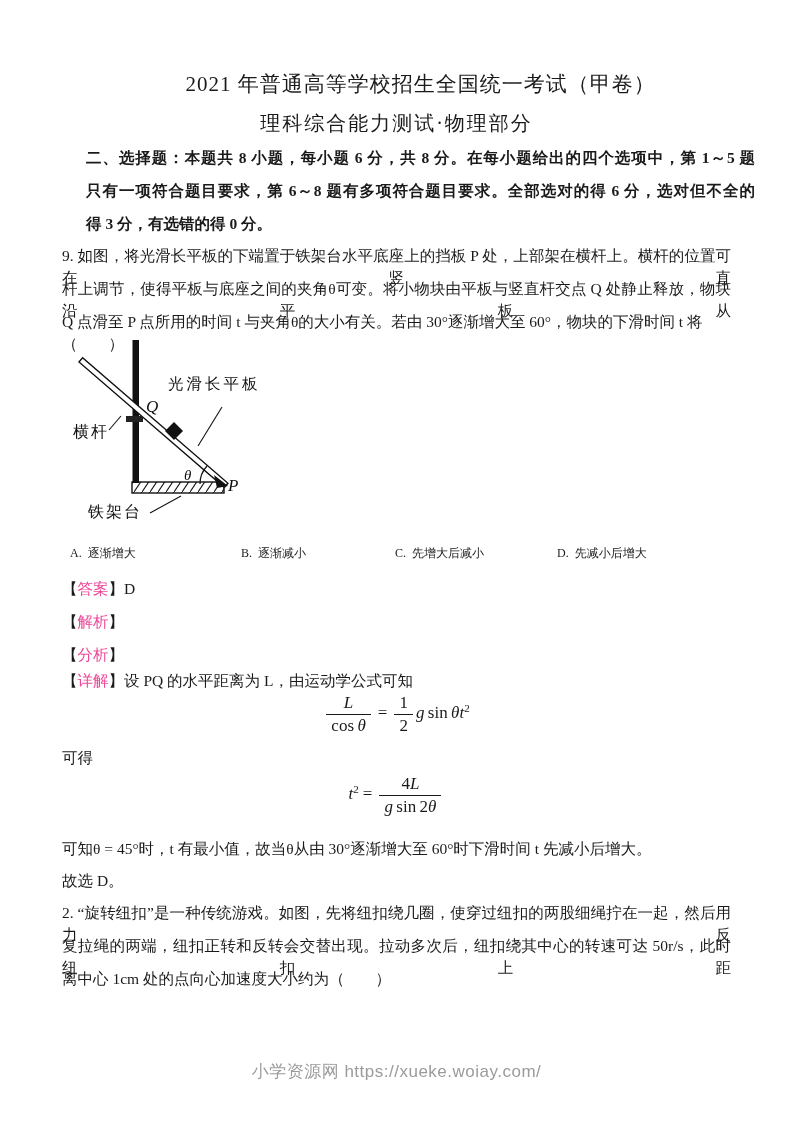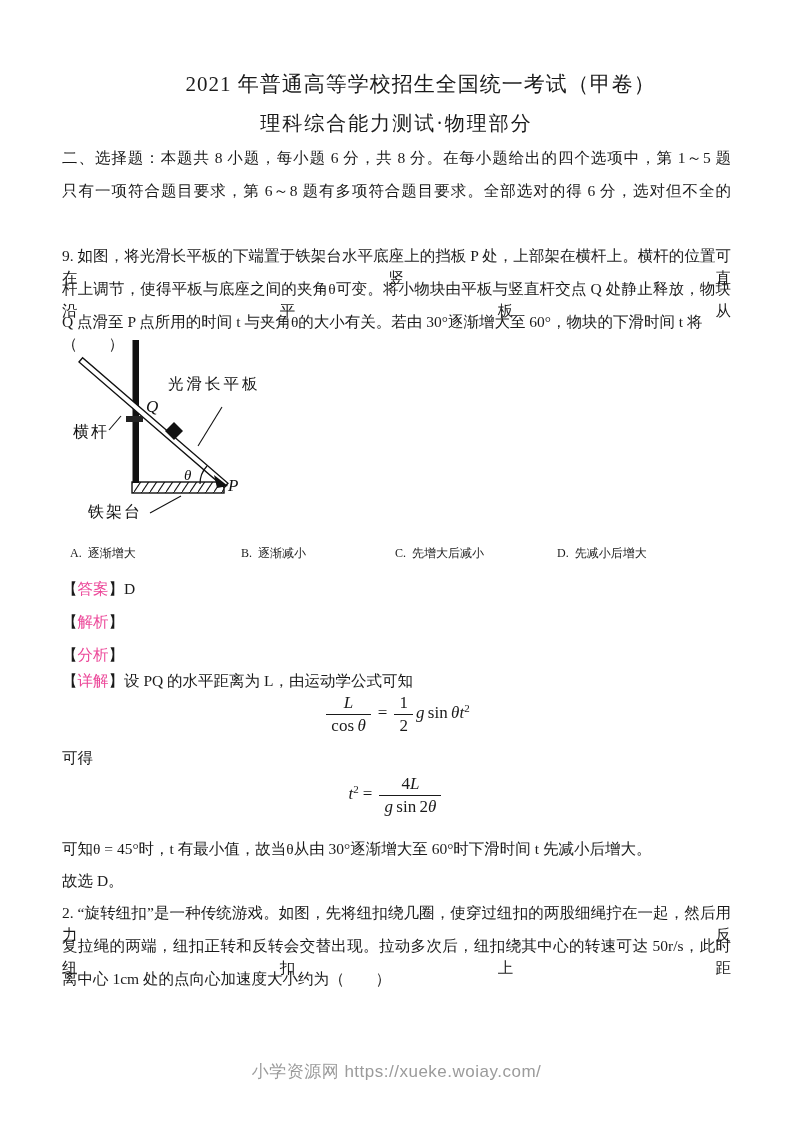--- a/index.html
+++ b/index.html
@@ -5,21 +5,21 @@
   html,body { margin:0; padding:0; background:#e8e8e8; }
   .page {
     position:relative; width:793px; height:1122px; margin:0 auto;
     background:#ffffff; overflow:hidden;
     font-family:"Liberation Serif","DejaVu Serif",serif;
     color:#1a1a1a;
   }
   .abs { position:absolute; }
   .tline { position:absolute; left:62px; width:669px; font-size:15.5px; line-height:22px; }
   .fill  { text-align:justify; text-align-last:justify; }
-  .bold  { font-weight:400; }
+  .bold  { font-weight:700;margin-left:24px; }
   .title1 { position:absolute; left:0; top:70px;  width:793px; text-align:center; font-size:21px; letter-spacing:1px;margin-left:24px; }
   .title2 { position:absolute; left:0; top:110px; width:793px; text-align:center; font-size:20px; letter-spacing:2px; }
   .options { position:absolute; left:70px; top:545px; width:700px; height:22px; font-size:12px; }
   .options .opt { position:absolute; top:0; white-space:nowrap; }
   .opt-key { margin-right:6px; }
   .tag { color:#ec4899; }
   .bk  { color:#1a1a1a; }
   .formula { position:absolute; left:0; width:793px; text-align:center;
              font-size:17px; font-style:italic; }
   .frac { display:inline-block; vertical-align:middle; text-align:center; margin:0 3px; }
@@ -39,20 +39,21 @@
 </head>
 <body>
 
 <div class="page">
 
   <div class="title1">2021 年普通高等学校招生全国统一考试（甲卷）</div>
   <div class="title2">理科综合能力测试·物理部分</div>
 
   <div class="tline bold fill" style="top:147px">二、选择题：本题共 8 小题，每小题 6 分，共 8 分。在每小题给出的四个选项中，第 1～5 题</div>
   <div class="tline bold fill" style="top:180px">只有一项符合题目要求，第 6～8 题有多项符合题目要求。全部选对的得 6 分，选对但不全的</div>
+  <div class="tline bold" style="top:213px">得 3 分，有选错的得 0 分。</div>
 
   <div class="tline fill" style="top:245px">9. 如图，将光滑长平板的下端置于铁架台水平底座上的挡板 P 处，上部架在横杆上。横杆的位置可在竖直</div>
   <div class="tline fill" style="top:278px">杆上调节，使得平板与底座之间的夹角θ可变。将小物块由平板与竖直杆交点 Q 处静止释放，物块沿平板从</div>
   <div class="tline" style="top:311px">Q 点滑至 P 点所用的时间 t 与夹角θ的大小有关。若由 30°逐渐增大至 60°，物块的下滑时间 t 将（　　）</div>
 
   <svg class="abs" style="left:62px; top:336px;" width="215" height="200" viewBox="0 0 215 200">
     <defs>
       <pattern id="hatch" width="8" height="12" patternUnits="userSpaceOnUse">
         <path d="M0,12 L8,0" stroke="#111" stroke-width="1.1" fill="none"></path>
       </pattern>

